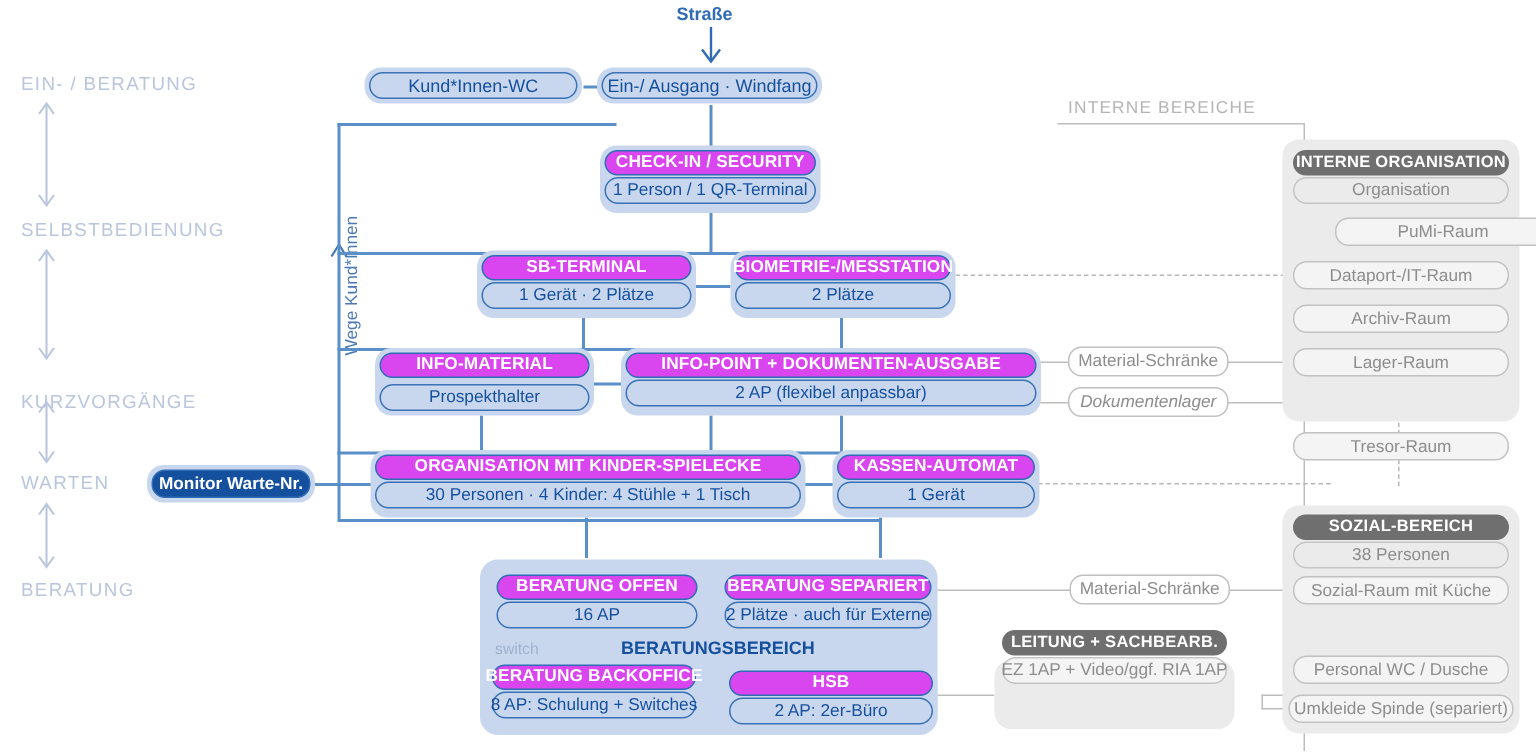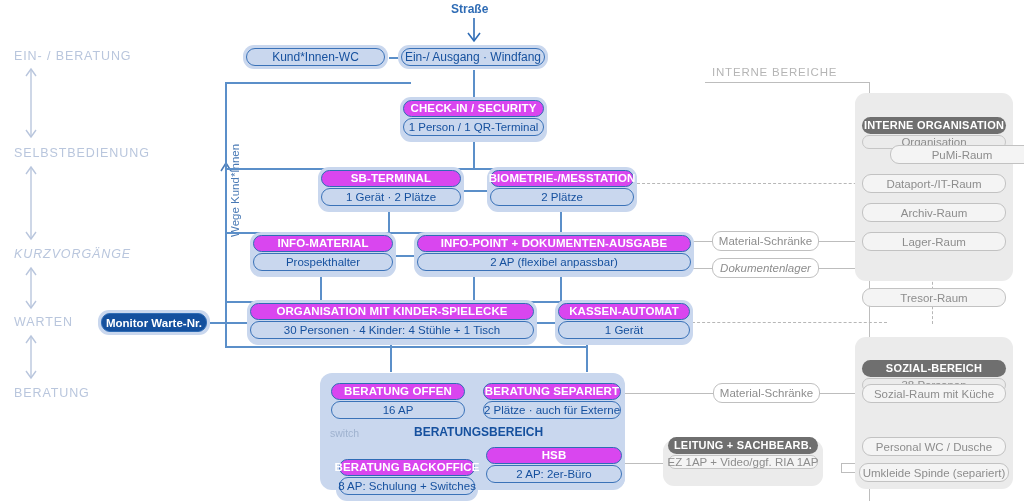--- a/index.html
+++ b/index.html
@@ -86,21 +86,21 @@
   
   .gpanel{
     position:absolute;background:#ebebeb;border-radius:11px;box-sizing:border-box;
   }
   .gnode{
     position:absolute;box-sizing:border-box;display:flex;flex-direction:column;
   }
   .gnode .hdr{
     background:#6f6f6f;color:#fff;border-radius:9px;font-weight:bold;font-size:11px;
     height:17px;line-height:17px;display:flex;align-items:center;justify-content:center;
-    white-space:nowrap;letter-spacing:.2px;margin-top:17px;
+    white-space:nowrap;letter-spacing:.2px;
   }
   .gnode .sub{
     color:#8d8d8d;font-size:11.5px;height:18px;margin-top:1px;border:1.3px solid #c5c5c5;
     border-radius:9px;display:flex;align-items:center;justify-content:center;white-space:nowrap;
     box-sizing:border-box;
   }
   .gitem{
     position:absolute;border:1.3px solid #c2c2c2;border-radius:9px;color:#8d8d8d;
     font-size:11.5px;display:flex;align-items:center;justify-content:center;
     white-space:nowrap;box-sizing:border-box;background:#f4f4f4;
@@ -123,21 +123,21 @@
   }
   svg.arrow{position:absolute;overflow:visible;}
 </style>
 </head>
 <body>
 
 <div id="stage">
 
   <div class="phase-label" style="left:14px;top:49px;">EIN- / BERATUNG</div>
   <div class="phase-label" style="left:14px;top:146px;">SELBSTBEDIENUNG</div>
-  <div class="phase-label" style="left:14px;top:247px;font-style:italic;">KURZVORGÄNGE</div>
+  <div class="phase-label" style="left:14px;top:261px;">KURZVORGÄNGE</div>
   <div class="phase-label" style="left:14px;top:315px;">WARTEN</div>
   <div class="phase-label" style="left:14px;top:386px;">BERATUNG</div>
 
   <svg class="arrow" style="left:23px;top:66px;width:16px;height:74px;">
     <line x1="8" y1="4" x2="8" y2="70" stroke="#b9c6dd" stroke-width="1.4"></line>
     <polyline points="3,10 8,3 13,10" fill="none" stroke="#b9c6dd" stroke-width="1.4"></polyline>
     <polyline points="3,64 8,71 13,64" fill="none" stroke="#b9c6dd" stroke-width="1.4"></polyline>
   </svg>
   <svg class="arrow" style="left:23px;top:164px;width:16px;height:78px;">
     <line x1="8" y1="4" x2="8" y2="74" stroke="#b9c6dd" stroke-width="1.4"></line>
@@ -249,21 +249,21 @@
 
   <div class="node" style="left:318px;top:167px;width:146px;height:45px;">
     <div class="hdr">SB-TERMINAL</div>
     <div class="sub">1 Gerät · 2 Plätze</div>
   </div>
   <div class="node" style="left:487px;top:167px;width:150px;height:45px;">
     <div class="hdr">BIOMETRIE-/MESSTATION</div>
     <div class="sub">2 Plätze</div>
   </div>
 
-  <div class="node" style="left:250px;top:232px;width:146px;height:45px;">
+  <div class="node" style="left:250px;top:232px;width:146px;height:45px;justify-content:space-between;">
     <div class="hdr">INFO-MATERIAL</div>
     <div class="sub">Prospekthalter</div>
   </div>
   <div class="node" style="left:414px;top:232px;width:280px;height:45px;">
     <div class="hdr">INFO-POINT + DOKUMENTEN-AUSGABE</div>
     <div class="sub">2 AP (flexibel anpassbar)</div>
   </div>
 
   <div class="pill solid" style="left:98px;top:310px;width:112px;height:25px;">
     <div class="inner">Monitor Warte-Nr.</div>
@@ -282,21 +282,21 @@
   <div class="switch-label" style="left:330px;top:427px;">switch</div>
 
   <div class="node" style="left:328px;top:380px;width:140px;height:45px;">
     <div class="hdr">BERATUNG OFFEN</div>
     <div class="sub">16 AP</div>
   </div>
   <div class="node" style="left:480px;top:380px;width:144px;height:45px;">
     <div class="hdr">BERATUNG SEPARIERT</div>
     <div class="sub">2 Plätze · auch für Externe</div>
   </div>
-  <div class="node" style="left:325px;top:456px;width:142px;height:45px;margin-left:11px;">
+  <div class="node" style="left:325px;top:440px;width:142px;height:45px;">
     <div class="hdr">BERATUNG BACKOFFICE</div>
     <div class="sub">8 AP: Schulung + Switches</div>
   </div>
   <div class="node" style="left:483px;top:444px;width:142px;height:45px;">
     <div class="hdr">HSB</div>
     <div class="sub">2 AP: 2er-Büro</div>
   </div>
 
   <div class="gpanel" style="left:663px;top:440px;width:160px;height:46px;"></div>
   <div class="gnode" style="left:668px;top:420px;width:150px;height:38px;">

